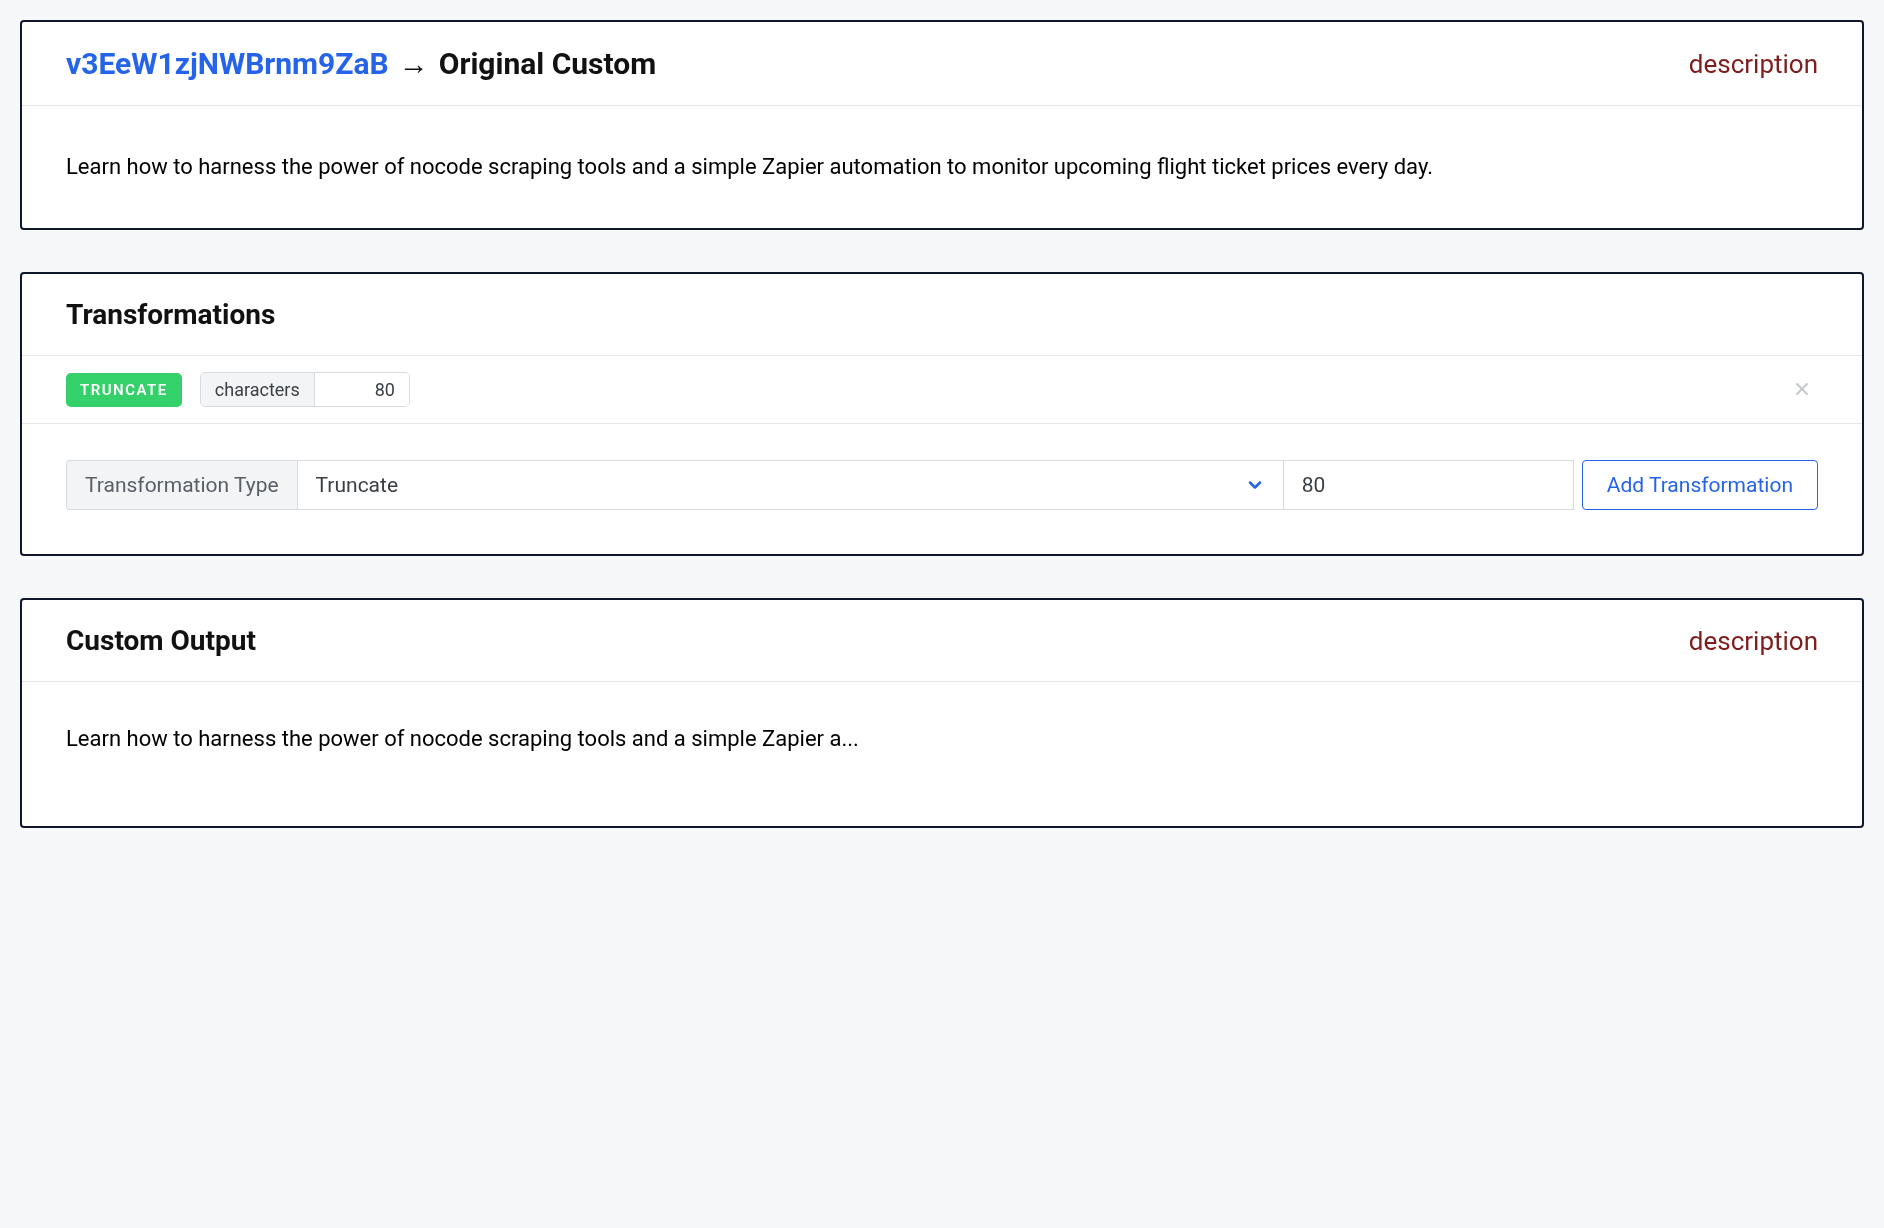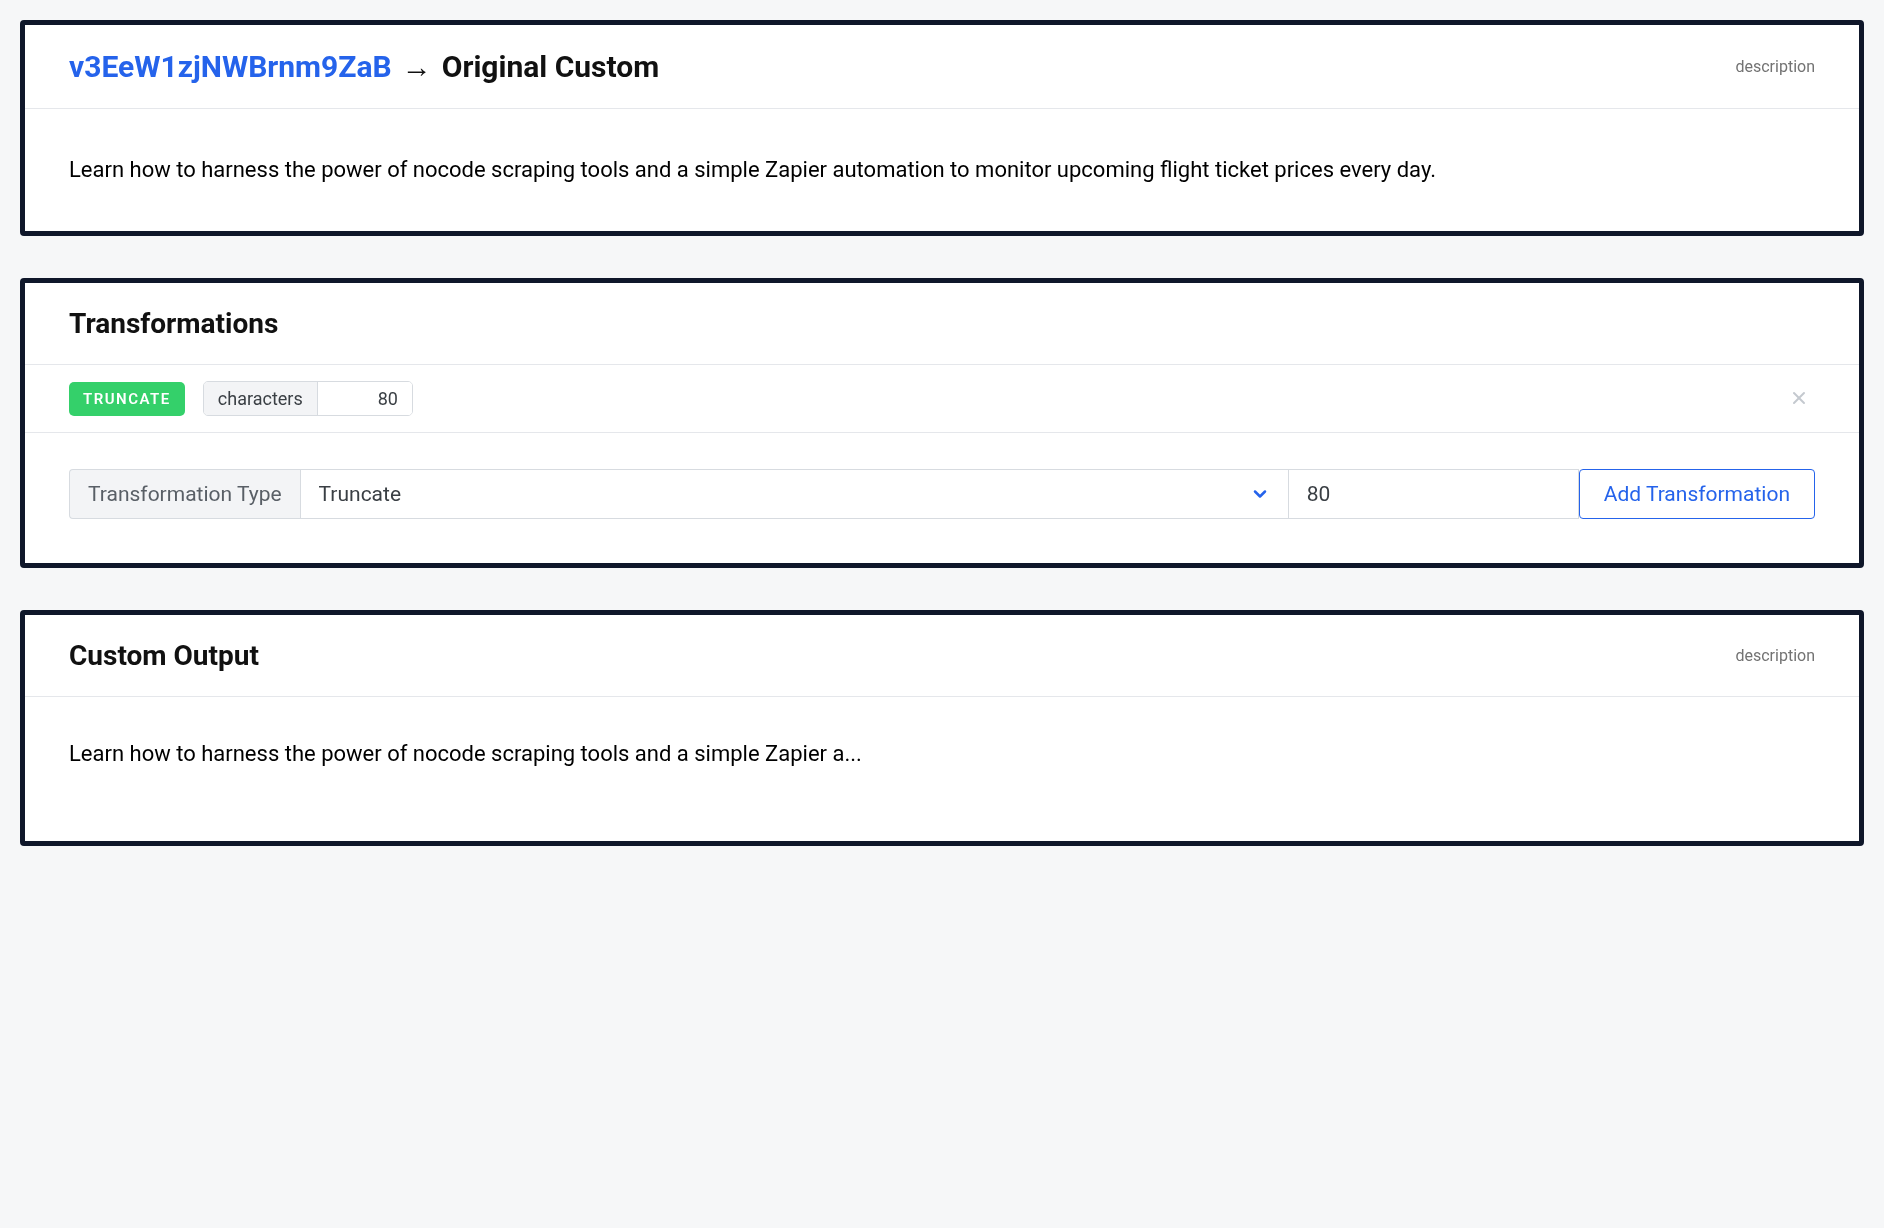--- a/index.html
+++ b/index.html
@@ -5,21 +5,21 @@
   * { box-sizing: border-box; margin: 0; padding: 0; }
   body {
     font-family: -apple-system, BlinkMacSystemFont, "Segoe UI", Roboto, Helvetica, Arial, sans-serif;
     background: #f6f7f8;
     padding: 20px;
     font-size: 20px;
     color: #111;
   }
   .card {
     background: #fff;
-    border: 5px solid #0f172a;
+    border: 2px solid #0f172a;
     border-radius: 4px;
     margin-bottom: 42px;
   }
   .card-header {
     display: flex;
     align-items: center;
     justify-content: space-between;
     padding: 24px 44px;
     border-bottom: 1px solid #e5e7eb;
   }
@@ -35,22 +35,22 @@
     text-decoration: none;
   }
   .title-arrow {
     color: #111;
     font-weight: 700;
   }
   .title-rest {
     color: #111;
   }
   .badge-right {
-    color: #737373;
-    font-size: 16px;
+    color: #7f1d1d;
+    font-size: 26px;
     font-weight: 400;
   }
   .card-body {
     padding: 44px 44px;
     color: #000000;
     font-size: 22px;
     line-height: 1.55;
   }
   .section-title {
     font-size: 28px;
@@ -146,21 +146,21 @@
     outline: none;
     font-family: inherit;
   }
   .form-button {
     border: 1px solid #2563eb;
     color: #2563eb;
     background: #fff;
     border-radius: 4px;
     padding: 12px 24px;
     font-size: 21px;
-    margin-left: 0;
+    margin-left: 8px;
     cursor: pointer;
     font-family: inherit;
   }
   .card.output .card-body {
     padding: 40px 44px 70px 44px;
   }
 </style>
 </head>
 <body>
 

